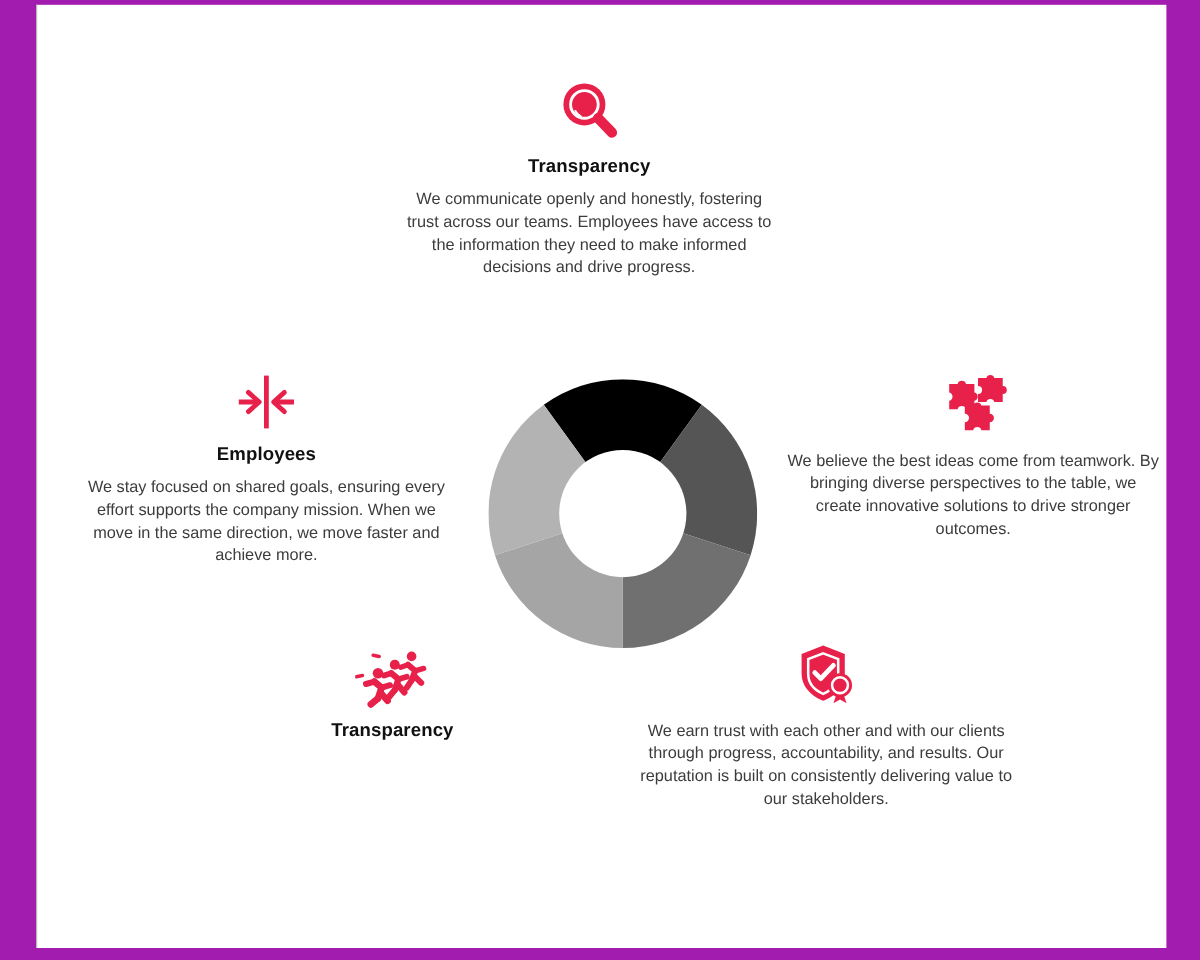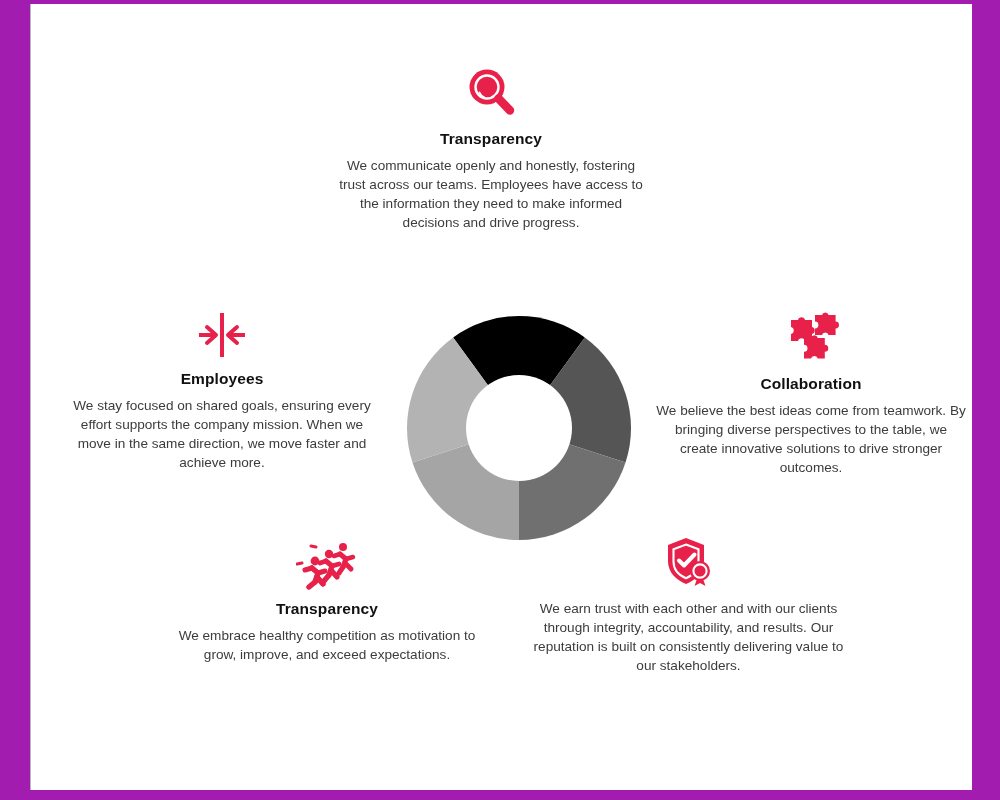--- a/index.html
+++ b/index.html
@@ -127,21 +127,20 @@
                      a3.6 3.6 0 0 0-7 0 h-7 v-7 a3.6 3.6 0 0 0 0-7 z"></path>
 
             <path d="M33 3 h7 a3.4 3.4 0 0 1 6.6 0 h7 v6.6 a3.4 3.4 0 0 1 0 6.8 v6.6 h-7
                      a3.4 3.4 0 0 0-6.6 0 h-7 v-6.6 a3.4 3.4 0 0 0 0-6.8 z"></path>
 
             <path d="M22 26 h7 a3.5 3.5 0 0 1 6.8 0 h7 v6.8 a3.5 3.5 0 0 1 0 7 v6.8 h-7
                      a3.5 3.5 0 0 0-6.8 0 h-7 v-6.8 a3.5 3.5 0 0 0 0-7 z"></path>
           </g>
         </svg>
       </div>
-      <div class="card-title">Collaboration</div>
       <div class="card-body">We believe the best ideas come from teamwork. By bringing diverse perspectives to the table, we create innovative solutions to drive stronger outcomes.</div>
     </div>
 
     <div class="card" id="card-competition">
       <div class="icon-wrap">
         <svg width="62" height="52" viewBox="0 0 62 52">
           <g fill="none" stroke="#e8214a" stroke-linecap="round" stroke-linejoin="round">
 
             <circle cx="47" cy="8" r="4" fill="#e8214a" stroke="none"></circle>
             <path d="M44 15 L50 20 L47 28" stroke-width="5"></path>
@@ -163,31 +162,30 @@
             <path d="M16 29 L9 31" stroke-width="5"></path>
             <path d="M19 43 L13 48" stroke-width="5.5"></path>
             <path d="M21 38 L27 45" stroke-width="5.5"></path>
 
             <path d="M6 24 L1 25" stroke-width="3"></path>
             <path d="M20 8 L15 7" stroke-width="3"></path>
           </g>
         </svg>
       </div>
       <div class="card-title">Transparency</div>
-      <div class="card-body">We embrace healthy competition as motivation to grow, improve, and exceed expectations.</div>
     </div>
 
     <div class="card" id="card-credibility">
       <div class="icon-wrap">
         <svg width="54" height="56" viewBox="0 0 54 56">
           <path d="M24 3 L42 10 v16 c0 12-9 19.5-18 23-9-3.5-18-11-18-23 V10 z" fill="#e8214a"></path>
           <path d="M24 9.5 L36.5 14.2 v12.2c0 8.8-6.5 14.2-12.5 16.8-6-2.6-12.5-8-12.5-16.8V14.2 z" fill="none" stroke="#ffffff" stroke-width="2.1"></path>
           <path d="M17 25.5 l5 5 l10.5-11" fill="none" stroke="#ffffff" stroke-width="4" stroke-linecap="round" stroke-linejoin="round"></path>
           <path d="M36 41 l-3.5 10 5.5-3 5.5 3 -3.5-10 z" fill="#e8214a"></path>
           <circle cx="38" cy="36" r="10" fill="#e8214a"></circle>
           <circle cx="38" cy="36" r="6.6" fill="none" stroke="#ffffff" stroke-width="2.1"></circle>
         </svg>
       </div>
-      <div class="card-body">We earn trust with each other and with our clients through integrity, accountability, and results. Our reputation is built on consistently delivering value to our stakeholders.</div>
+      <div class="card-body">We earn trust with each other and with our clients through progress, accountability, and results. Our reputation is built on consistently delivering value to our stakeholders.</div>
     </div>
 
   </div>
 </div>
 
 </body></html>

